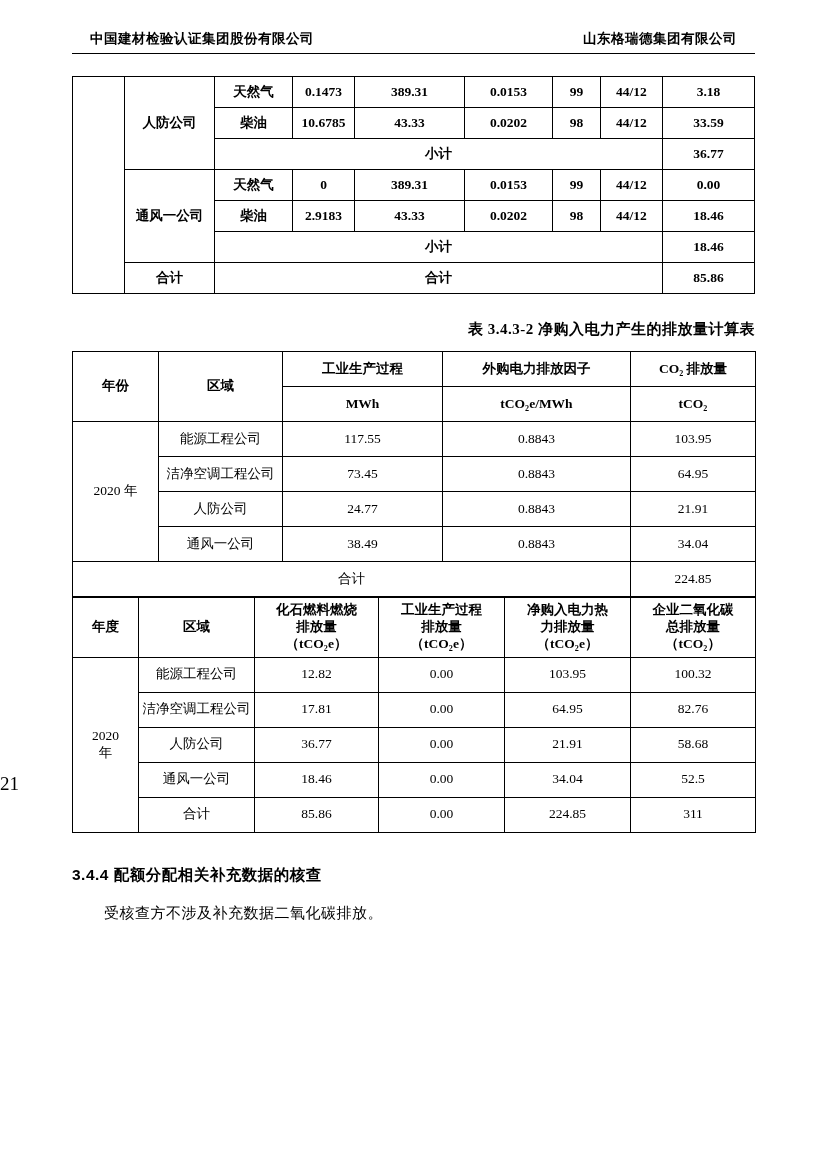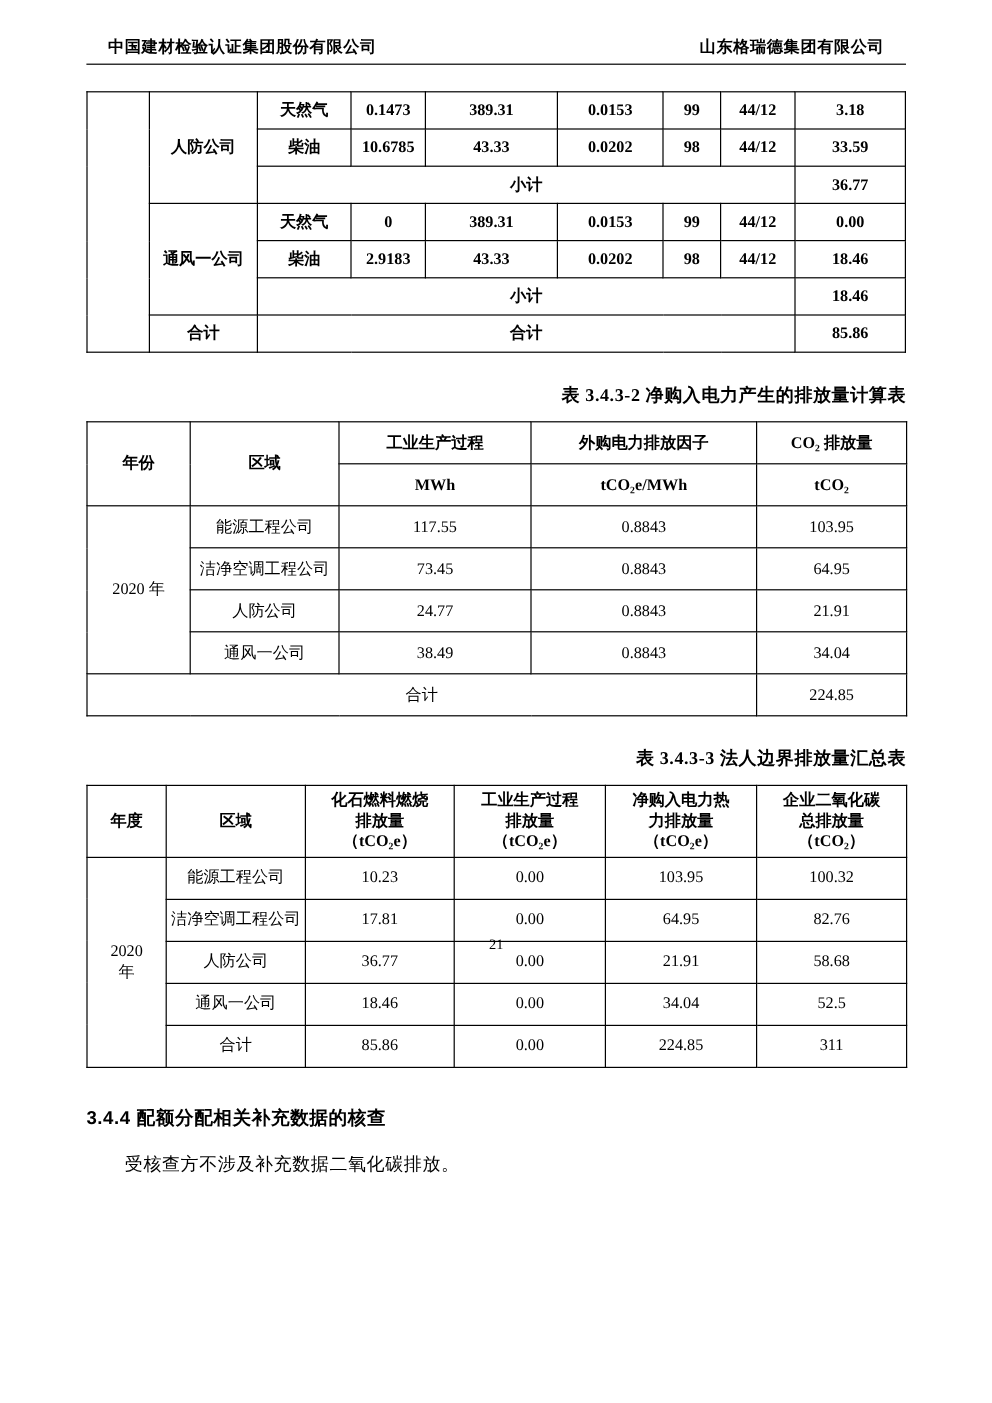--- a/index.html
+++ b/index.html
@@ -81,22 +81,21 @@
     font-size: 15px;
     margin-top: 18px;
     text-indent: 32px;
     letter-spacing: 0.5px;
   }
   .page-number {
     position: absolute;
     bottom: 42px;
     left: 0;
     width: 827px;
-    text-align: center;
-    font-size: 12px;
+    font-size: 19px;
     font-family: "Liberation Serif","DejaVu Serif",serif;
   }
   #table-power td { height: 26px; }
   #table-summary td { height: 26px; }
   .hdr { font-family: "Liberation Sans","DejaVu Sans",sans-serif; font-weight: bold; }
 </style>
 </head>
 <body>
 
 <div class="page">
@@ -222,21 +221,20 @@
         <td>0.8843</td>
         <td>34.04</td>
       </tr>
       <tr>
         <td colspan="4" class="cn">合计</td>
         <td>224.85</td>
       </tr>
     </tbody>
   </table>
 
-  <div class="tbl-title">表 3.4.3-3  法人边界排放量汇总表</div>
 
   <table class="doc" id="table-summary">
     <colgroup>
       <col style="width:66px">
       <col style="width:116px">
       <col style="width:124px">
       <col style="width:126px">
       <col style="width:126px">
       <col style="width:125px">
     </colgroup>
@@ -268,21 +266,21 @@
           <div>总排放量</div>
           <div>（tCO₂）</div>
         </td>
       </tr>
       <tr>
         <td rowspan="5">
           <div>2020</div>
           <div class="cn">年</div>
         </td>
         <td class="cn">能源工程公司</td>
-        <td>10.23</td>
+        <td>12.82</td>
         <td>0.00</td>
         <td>103.95</td>
         <td>100.32</td>
       </tr>
       <tr>
         <td class="cn">洁净空调工程公司</td>
         <td>17.81</td>
         <td>0.00</td>
         <td>64.95</td>
         <td>82.76</td>

